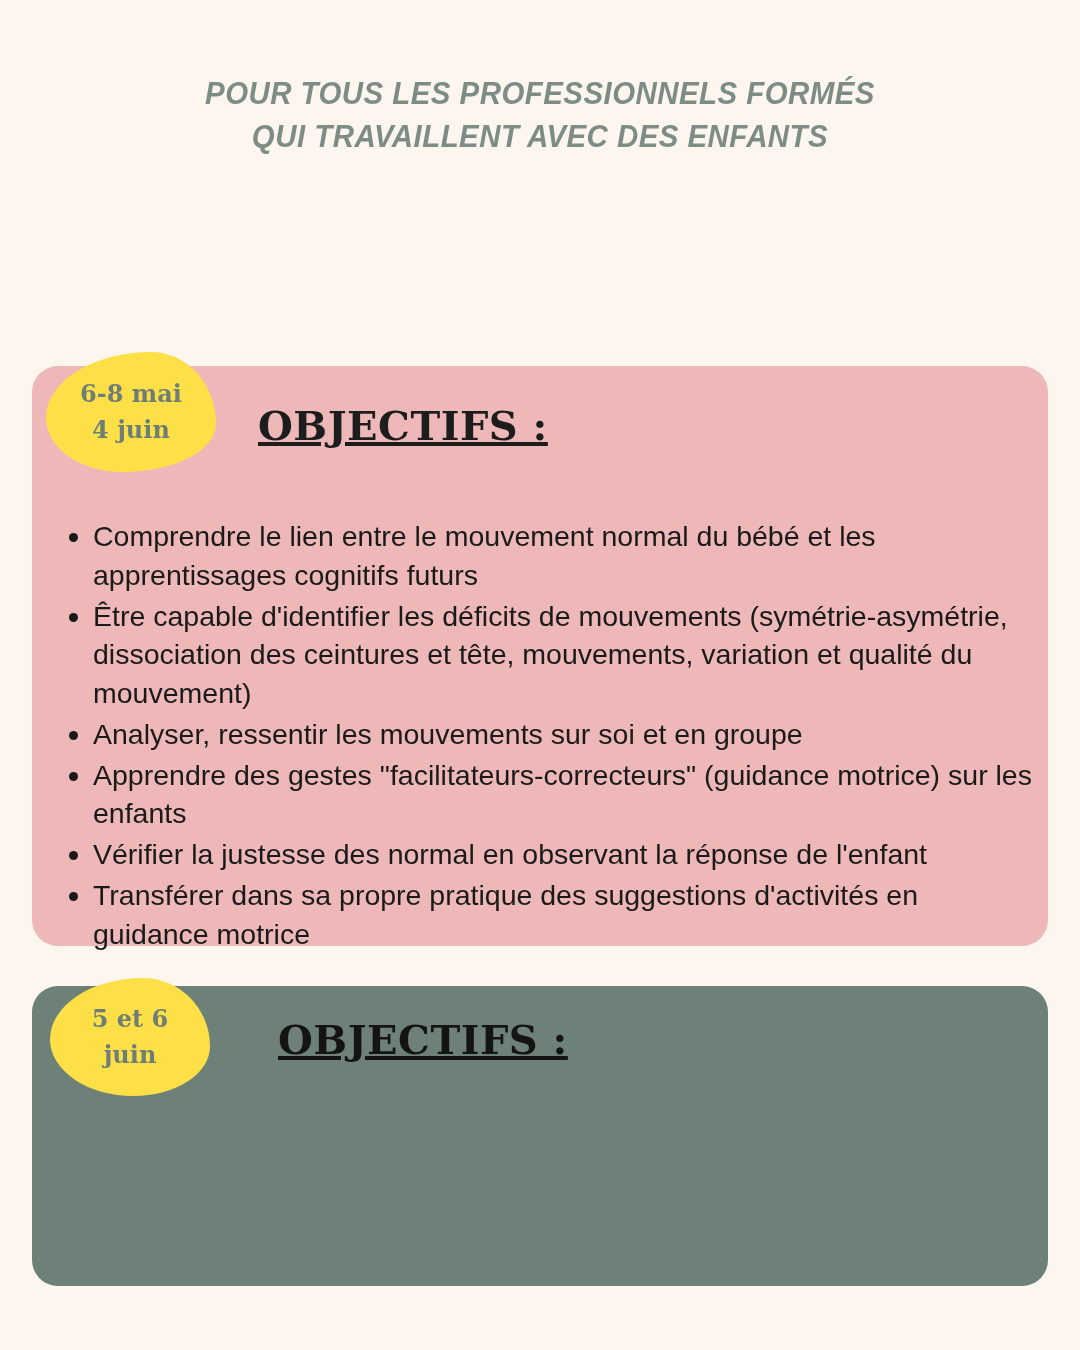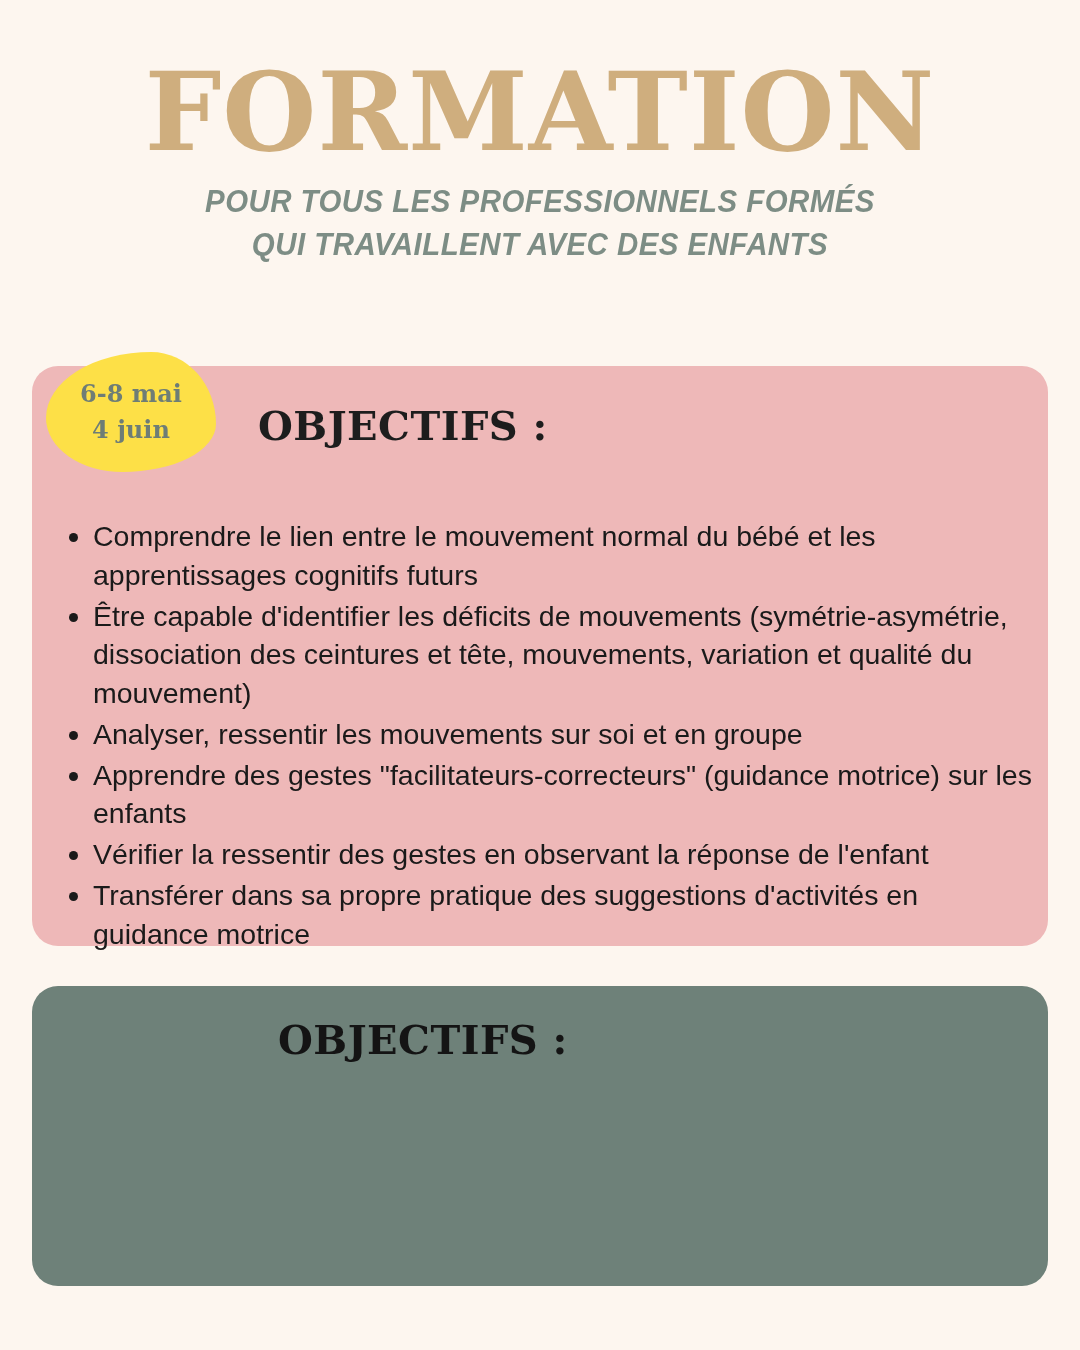--- a/index.html
+++ b/index.html
@@ -99,20 +99,21 @@
   }
 
   .card-heading {
     font-family: "DejaVu Serif", serif;
     font-weight: bold;
     font-size: 40px;
     letter-spacing: 0.5px;
     color: #1d1d1d;
     margin: 0;
     position: absolute;
+    text-decoration: underline;
   }
   .heading-pink { left: 226px; top: 36px; }
   .heading-green { left: 246px; top: 30px; color: #141414; }
 
   ul.bullets {
     list-style: disc;
     margin: 5px;
     padding: 0;
     position: absolute;
   }
@@ -140,40 +141,43 @@
     line-height: 1.42;
     color: #111111;
   }
 </style>
 </head>
 <body>
 
 <div class="poster">
 
   <div class="header">
-    <h1 class="main-title">FORMATION</h1>
     <div class="subtitle">
       <div>POUR TOUS LES PROFESSIONNELS FORMÉS</div>
       <div>QUI TRAVAILLENT AVEC DES ENFANTS</div>
     </div>
   </div>
 
   <div class="card card-pink">
     <div class="badge badge-pink">
       <span>6-8 mai</span>
       <span>4 juin</span>
     </div>
     <h2 class="card-heading heading-pink">OBJECTIFS :</h2>
     <ul class="bullets bullets-pink">
       <li>Comprendre le lien entre le mouvement normal du bébé et les apprentissages cognitifs futurs</li>
       <li>Être capable d'identifier les déficits de mouvements (symétrie-asymétrie, dissociation des ceintures et tête, mouvements, variation et qualité du mouvement)</li>
       <li>Analyser, ressentir les mouvements sur soi et en groupe</li>
       <li>Apprendre des gestes "facilitateurs-correcteurs" (guidance motrice) sur les enfants</li>
-      <li>Vérifier la ressentir des gestes en observant la réponse de l'enfant</li>
+      <li>Vérifier la justesse des normal en observant la réponse de l'enfant</li>
       <li>Transférer dans sa propre pratique des suggestions d'activités en guidance motrice</li>
     </ul>
   </div>
 
   <div class="card card-green">
+    <div class="badge badge-green">
+      <span>5 et 6</span>
+      <span>juin</span>
+    </div>
     <h2 class="card-heading heading-green">OBJECTIFS :</h2>
   </div>
 
 </div>
 
 </body></html>

